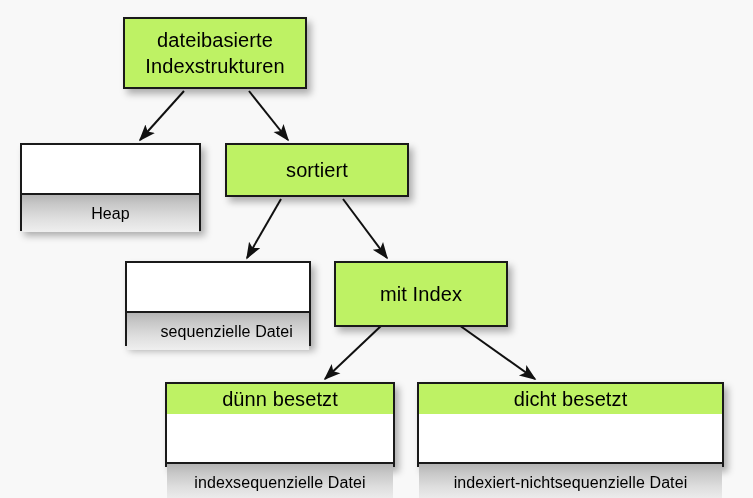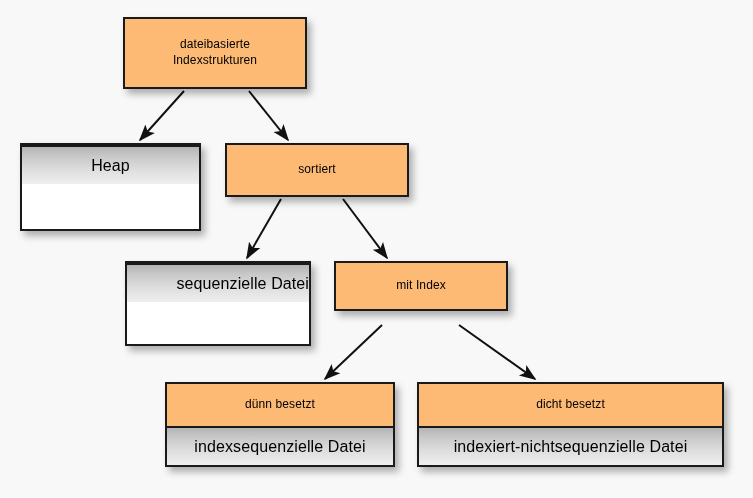--- a/index.html
+++ b/index.html
@@ -32,45 +32,46 @@
     box-sizing: border-box;
     border: 2px solid #1a1a1a;
     background: #ffffff;
     box-shadow: 4px 5px 7px rgba(0,0,0,0.30);
     display: flex;
     flex-direction: column;
     z-index: 2;
   }
   .node-title {
     flex: 1 1 auto;
-    background: #fdba74;
+    background: #bef264;
     display: flex;
     align-items: center;
     justify-content: center;
     text-align: center;
     color: #000000;
-    font-size: 12px;
+    font-size: 20px;
     line-height: 1.30;
     letter-spacing: 0.1px;
     padding: 2px 6px;
     box-sizing: border-box;
   }
   .node-sub {
     flex: 0 0 auto;
     border-top: 2px solid #1a1a1a;
     background: linear-gradient(to bottom, #b4b4b4 0%, #c8c8c8 25%, #dedede 62%, #efefef 100%);
     display: flex;
     align-items: center;
     justify-content: center;
     text-align: center;
     color: #000000;
     font-size: 16px;
     letter-spacing: 0.1px;
-    padding: 2px 0;
+    padding: 2px 16px;
     box-sizing: border-box;
+    margin-top: 48px;
   }
   .node-title span, .node-sub span { display: block; white-space: pre-line; }
 </style>
 </head>
 <body>
 
 <div id="canvas">
 
   <svg id="edges" viewBox="0 0 753 498">
     <defs>
@@ -103,21 +104,21 @@
       <div class="node" style="left: 225px; top: 143px; width: 184px; height: 54px;">
         <div class="node-title">
           <span>sortiert</span>
         </div>
       </div>
       <div class="node" style="left: 125px; top: 261px; width: 186px; height: 85px;">
         <div class="node-sub" style="height: 39px; justify-content: flex-end;">
           <span>sequenzielle Datei</span>
         </div>
       </div>
-      <div class="node" style="left: 334px; top: 261px; width: 174px; height: 50px;">
+      <div class="node" style="left: 334px; top: 261px; width: 174px; height: 66px;">
         <div class="node-title">
           <span>mit Index</span>
         </div>
       </div>
       <div class="node" style="left: 165px; top: 382px; width: 230px; height: 85px;">
         <div class="node-title">
           <span>dünn besetzt</span>
         </div>
         <div class="node-sub" style="height: 39px;">
           <span>indexsequenzielle Datei</span>

